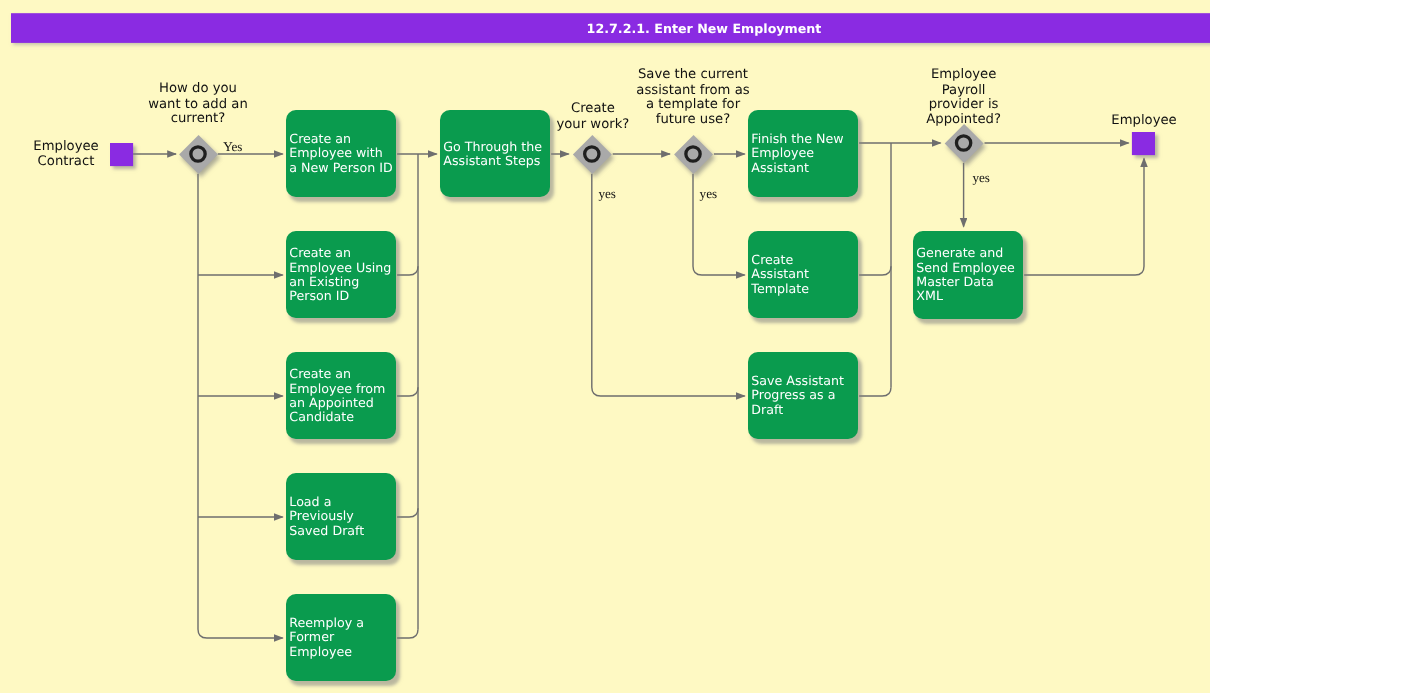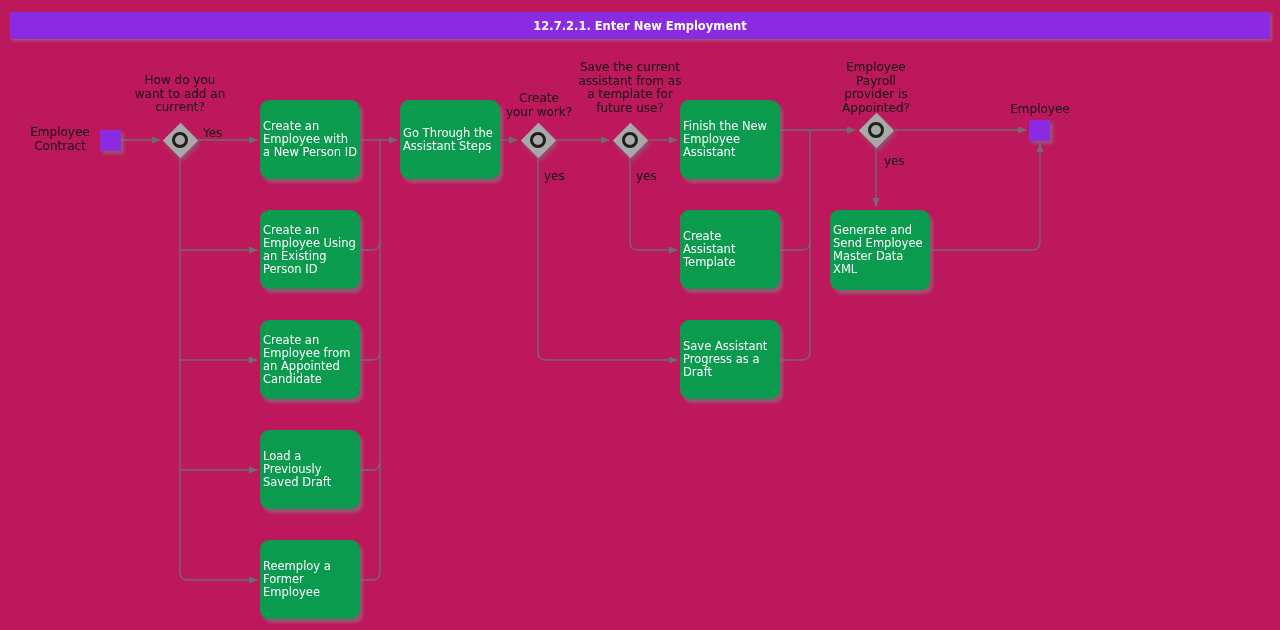--- a/index.html
+++ b/index.html
@@ -1,17 +1,17 @@
 <!DOCTYPE html>
 <html><head>
 <meta charset="utf-8">
 <style>
   html,body{margin:0;padding:0;background:#ffffff;}
   .canvas{
-    position:relative;width:1280px;height:630px;background:#be185d;overflow:hidden;
+    position:relative;width:1100px;height:630px;background:#fef9c3;overflow:hidden;
     font-family:"DejaVu Sans","Liberation Sans",sans-serif;
   }
   .title-bar{
     position:absolute;left:10px;top:12px;width:1260px;height:27px;
     background:#8a2be2;color:#ffffff;display:flex;align-items:center;justify-content:center;
     font-size:11.5px;font-weight:bold;box-shadow:2px 2px 3px rgba(150,150,150,.5);
   }
   .connectors{position:absolute;left:0;top:0;width:1280px;height:630px;}
   .activity{
     position:absolute;width:100px;height:79px;background:#0a9b4e;border-radius:9px;
@@ -32,21 +32,21 @@
     background:#a9a9a9;transform:rotate(45deg);
   }
   .ring{
     position:absolute;left:10px;top:10px;width:16px;height:16px;box-sizing:border-box;
     border:3px solid #1f1f1f;border-radius:50%;
   }
   .lbl{
     position:absolute;font-size:12px;line-height:13.5px;color:#111111;text-align:center;
   }
   .edge-lbl{
-    position:absolute;font-size:12px;line-height:13px;color:#111111;white-space:nowrap;
+    position:absolute;font-size:12px;line-height:13px;color:#111111;white-space:nowrap;font-family:Liberation Serif, serif;
   }
 </style>
 </head>
 <body>
 
 <div class="canvas">
 
   <div class="title-bar">
     <span>12.7.2.1. Enter New Employment</span>
   </div>

